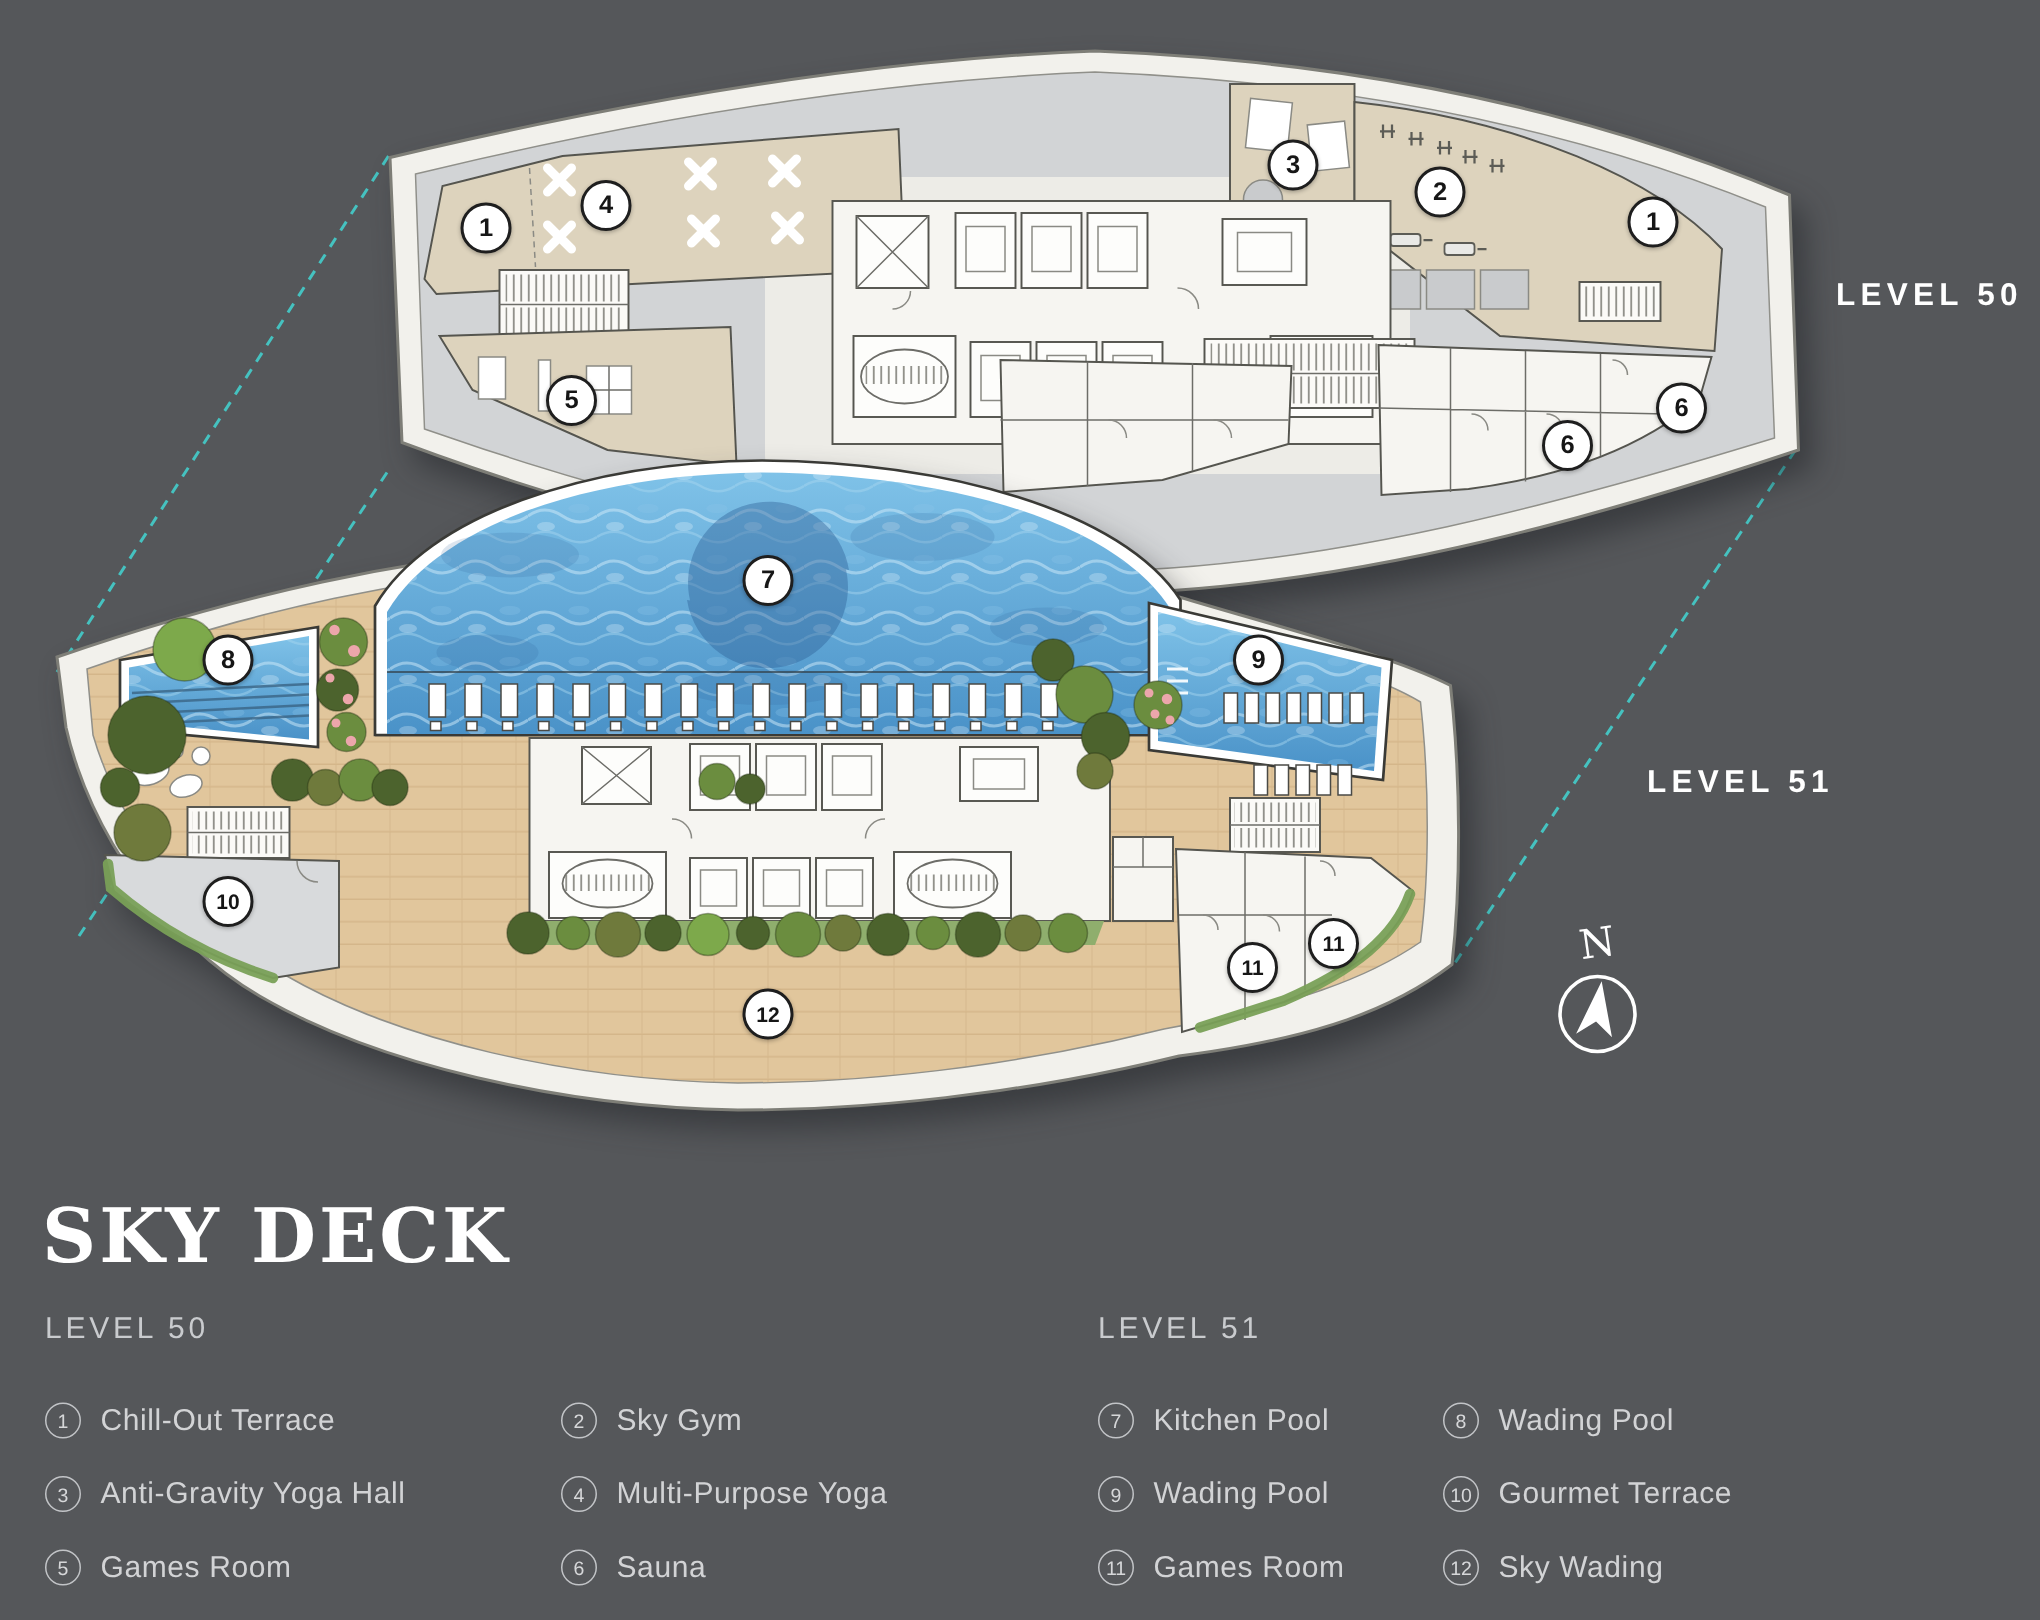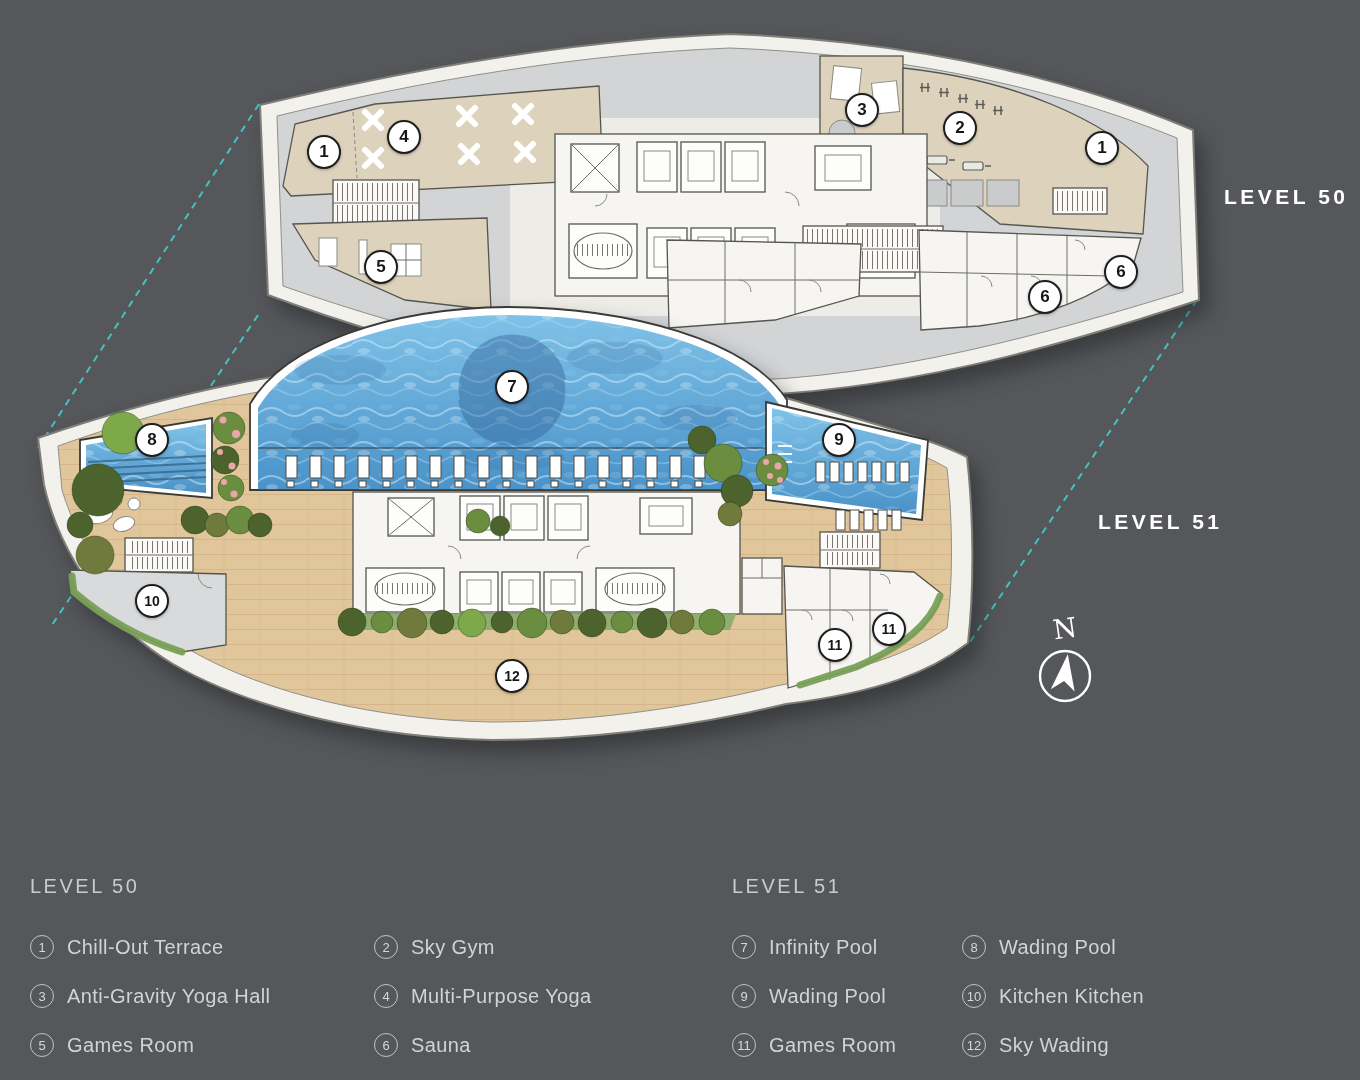--- a/index.html
+++ b/index.html
@@ -437,20 +437,21 @@
 
   <div class="lvl-label" style="left:1224px;top:186px">LEVEL 50</div>
   <div class="lvl-label" style="left:1098px;top:511px">LEVEL 51</div>
 
   <svg class="compass" width="90" height="110">
     <text x="45" y="34" text-anchor="middle" class="north" transform="rotate(-8 45 26)">N</text>
     <circle class="cring" cx="45" cy="72" r="25"></circle>
     <path d="M45 50 L57 86 L45 77 L33 87 Z" fill="#fff" transform="rotate(8 45 70)"></path>
   </svg>
 
+  <h1 class="title" style="margin:0">SKY DECK</h1>
   <div class="leg-head" style="left:30px;top:876px">LEVEL 50</div>
   <div class="leg-head" style="left:732px;top:876px">LEVEL 51</div>
 
   <div class="leg-col" style="left:30px;top:930px">
       <div class="legend-item">
         <span class="legend-num">1</span>
         <span class="legend-label">Chill-Out Terrace</span>
       </div>
       <div class="legend-item">
         <span class="legend-num">3</span>
@@ -471,39 +472,39 @@
         <span class="legend-label">Multi-Purpose Yoga</span>
       </div>
       <div class="legend-item">
         <span class="legend-num">6</span>
         <span class="legend-label">Sauna</span>
       </div>
     </div>
   <div class="leg-col" style="left:732px;top:930px">
       <div class="legend-item">
         <span class="legend-num">7</span>
-        <span class="legend-label">Infinity Pool</span>
+        <span class="legend-label">Kitchen Pool</span>
       </div>
       <div class="legend-item">
         <span class="legend-num">9</span>
         <span class="legend-label">Wading Pool</span>
       </div>
       <div class="legend-item">
         <span class="legend-num">11</span>
         <span class="legend-label">Games Room</span>
       </div>
     </div>
   <div class="leg-col" style="left:962px;top:930px">
       <div class="legend-item">
         <span class="legend-num">8</span>
         <span class="legend-label">Wading Pool</span>
       </div>
       <div class="legend-item">
         <span class="legend-num">10</span>
-        <span class="legend-label">Kitchen Kitchen</span>
+        <span class="legend-label">Gourmet Terrace</span>
       </div>
       <div class="legend-item">
         <span class="legend-num">12</span>
         <span class="legend-label">Sky Wading</span>
       </div>
     </div>
 
 </div>
 
 </body></html>

